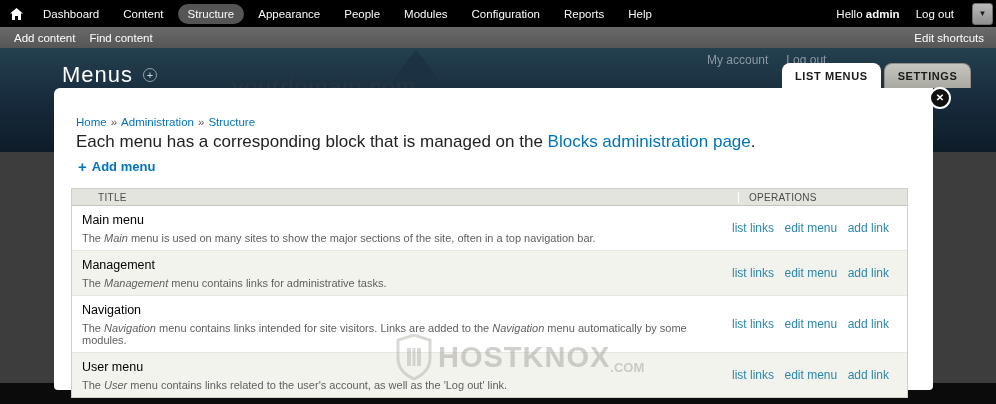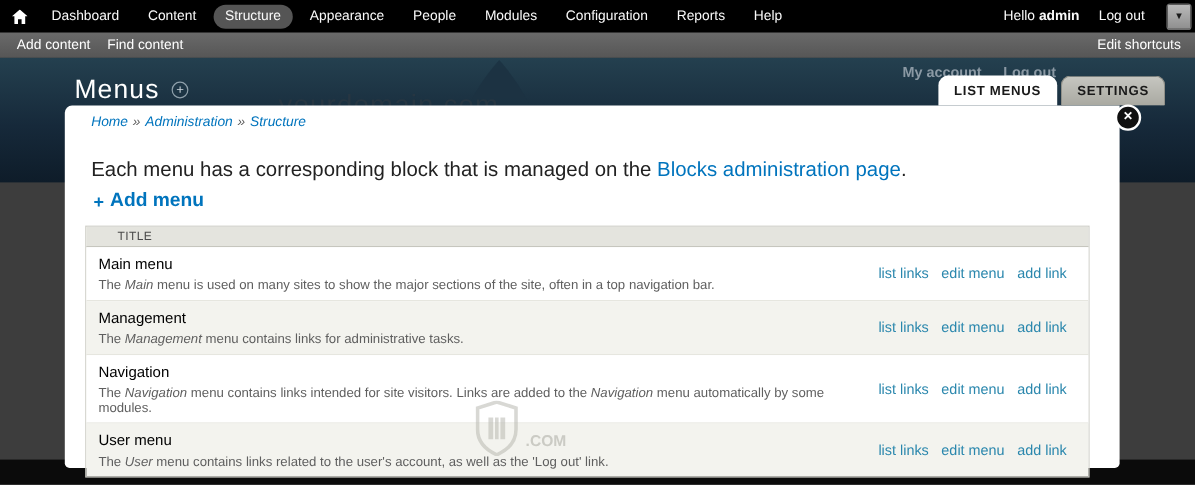--- a/index.html
+++ b/index.html
@@ -56,21 +56,21 @@
   }
   .page-title-wrap {
     position:absolute; left:62px; top:14px; display:flex; align-items:center; z-index:2;
   }
   .page-title { color:#fff; font-size:22px; font-weight:normal; letter-spacing:1px; }
   .add-circle-icon {
     margin-left:10px; width:14px; height:14px; border:1px solid #8fa0ab;
     border-radius:50%; color:#cdd7dd; font-size:11px; line-height:12px;
     text-align:center; cursor:pointer;
   }
-  .account-links { position:absolute; left:752px; top:5px; display:flex; z-index:1;font-weight:bold; }
+  .account-links { position:absolute; left:707px; top:5px; display:flex; z-index:1; }
   .account-links a { color:#8b99a4; font-size:12px; margin-right:18px; }
 
   
   .footer-band {
     position:absolute; top:383px; left:0; width:996px; height:21px; background:#0b0b0b;
   }
 
   
   .overlay-tabs { position:absolute; left:782px; top:63px; display:flex; z-index:5; }
   .otab {
@@ -88,28 +88,28 @@
     background:#101010; border:2px solid #fff; border-radius:50%;
     color:#fff; font-size:10px; font-weight:bold; line-height:18px; text-align:center;
     cursor:pointer;
   }
 
   
   .panel {
     position:absolute; left:54px; top:88px; width:879px; height:302px;
     background:#fff; border-radius:6px 0 4px 4px; z-index:4;
   }
-  .breadcrumb { position:absolute; left:22px; top:8px; font-size:11.5px;font-style:italic; }
+  .breadcrumb { position:absolute; left:22px; top:28px; font-size:11.5px; }
   .breadcrumb a { color:#0074bd; }
   .breadcrumb .sep { color:#555; margin:0 4px; }
   .intro { position:absolute; left:22px; top:44px; font-size:17px; color:#222; }
   .intro a { color:#0074bd; }
   .add-menu { position:absolute; left:24px; top:71px; display:flex; align-items:center; cursor:pointer; }
   .add-menu .plus { color:#0074bd; font-size:15px; font-weight:bold; margin-right:5px; line-height:1; }
-  .add-menu a { color:#0074bd; font-size:16px; font-weight:bold; }
+  .add-menu a { color:#0074bd; font-size:13px; font-weight:bold; }
 
   
   .menu-table {
     position:absolute; left:17px; top:100px; width:837px;
     border:1px solid #cfcfc8;
   }
   .t-head { display:flex; height:17px; background:#e4e4de; border-bottom:1px solid #c6c6be; align-items:center;padding-left:16px; }
   .t-head .hcell { font-size:10px; color:#4a4a4a; letter-spacing:.3px; }
   .col-title { width:650px; padding-left:10px; }
   .col-ops { flex:1; padding-left:10px; border-left:1px solid #fff; }
@@ -196,20 +196,21 @@
   <div class="intro">
     <span>Each menu has a corresponding block that is managed on the </span><a href="#">Blocks administration page</a><span>.</span>
   </div>
   <div class="add-menu">
     <span class="plus">+</span>
     <a href="#">Add menu</a>
   </div>
   <div class="menu-table">
     <div class="t-head">
       <div class="hcell col-title">TITLE</div>
+      <div class="hcell col-ops">OPERATIONS</div>
     </div>
     <div>
         <div class="t-row">
           <div class="row-main">
             <div class="row-title">Main menu</div>
             <div class="row-desc"><span>The </span><em>Main</em><span> menu is used on many sites to show the major sections of the site, often in a top navigation bar.</span></div>
           </div>
           <div class="row-ops">
             <a href="#">list links</a>
             <a href="#">edit menu</a>
@@ -251,14 +252,15 @@
         </div>
       </div>
   </div>
 </div>
 
 <div class="watermark">
   <svg class="wm-shield" width="36" height="46" viewBox="0 0 36 46">
     <path d="M18 1 L34 6 V24 C34 35 27 41 18 45 C9 41 2 35 2 24 V6 Z" fill="none" stroke="#b9b9b2" stroke-width="3"></path>
     <path d="M11 14 h4 v18 h-4 z M16.5 14 h3 v18 h-3 z M21 14 h4 v18 h-4 z" fill="#b9b9b2"></path>
   </svg>
+  <span class="wm-name">HOSTKNOX</span>
   <span class="wm-tld">.COM</span>
 </div>
 
 </body></html>

